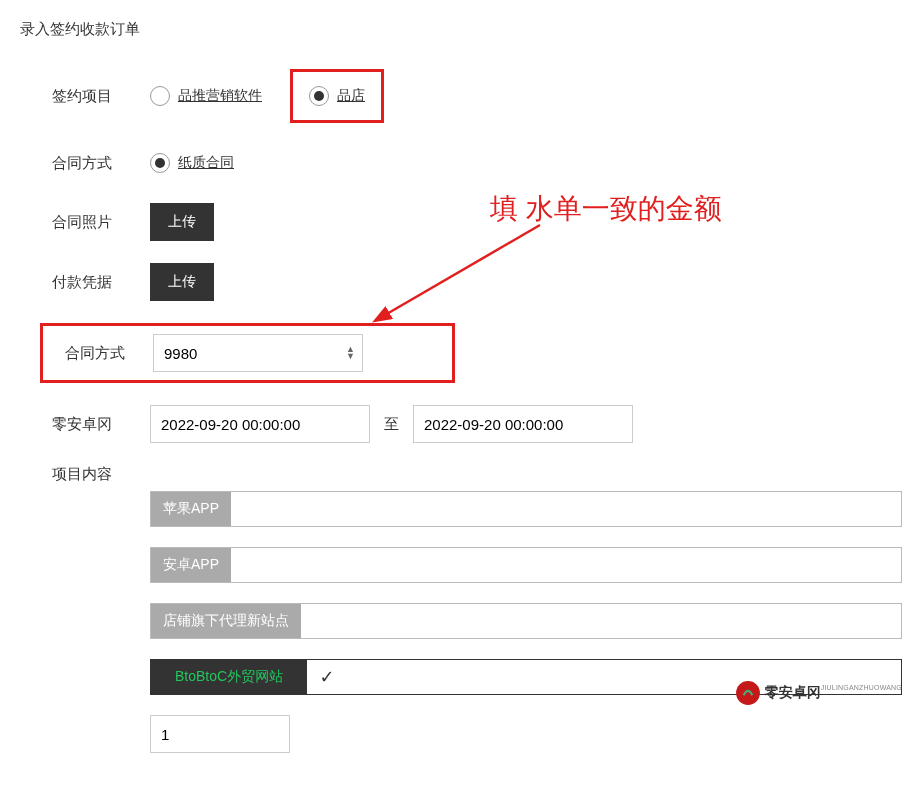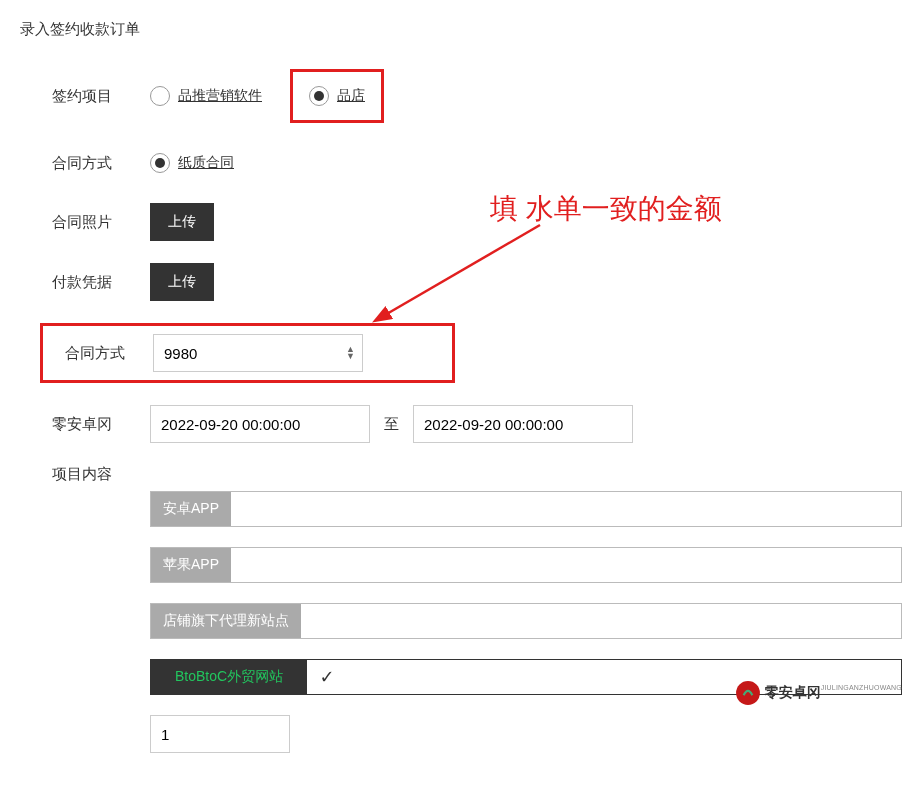--- a/index.html
+++ b/index.html
@@ -165,25 +165,25 @@
   <input class="date-input" value="2022-09-20 00:00:00" style="">
   <span class="date-sep">至</span>
   <input class="date-input" value="2022-09-20 00:00:00" style="">
 </div>
 
 <div class="form-row content-items-row" style="align-items:flex-start;">
   <div class="form-label">项目内容</div>
 </div>
 <div class="content-items" style="margin-top:-50px;">
   <div class="tag-off">
+    <span class="tag-label">苹果APP</span>
+    <span class="tag-box"></span>
+  </div>
+  <div class="tag-off">
     <span class="tag-label">安卓APP</span>
-    <span class="tag-box"></span>
-  </div>
-  <div class="tag-off">
-    <span class="tag-label">苹果APP</span>
     <span class="tag-box"></span>
   </div>
   <div class="tag-off">
     <span class="tag-label">店铺旗下代理新站点</span>
     <span class="tag-box"></span>
   </div>
   <div class="tag-on">
     <span class="tag-label">BtoBtoC外贸网站</span>
     <span class="tag-check">✓</span>
   </div>

